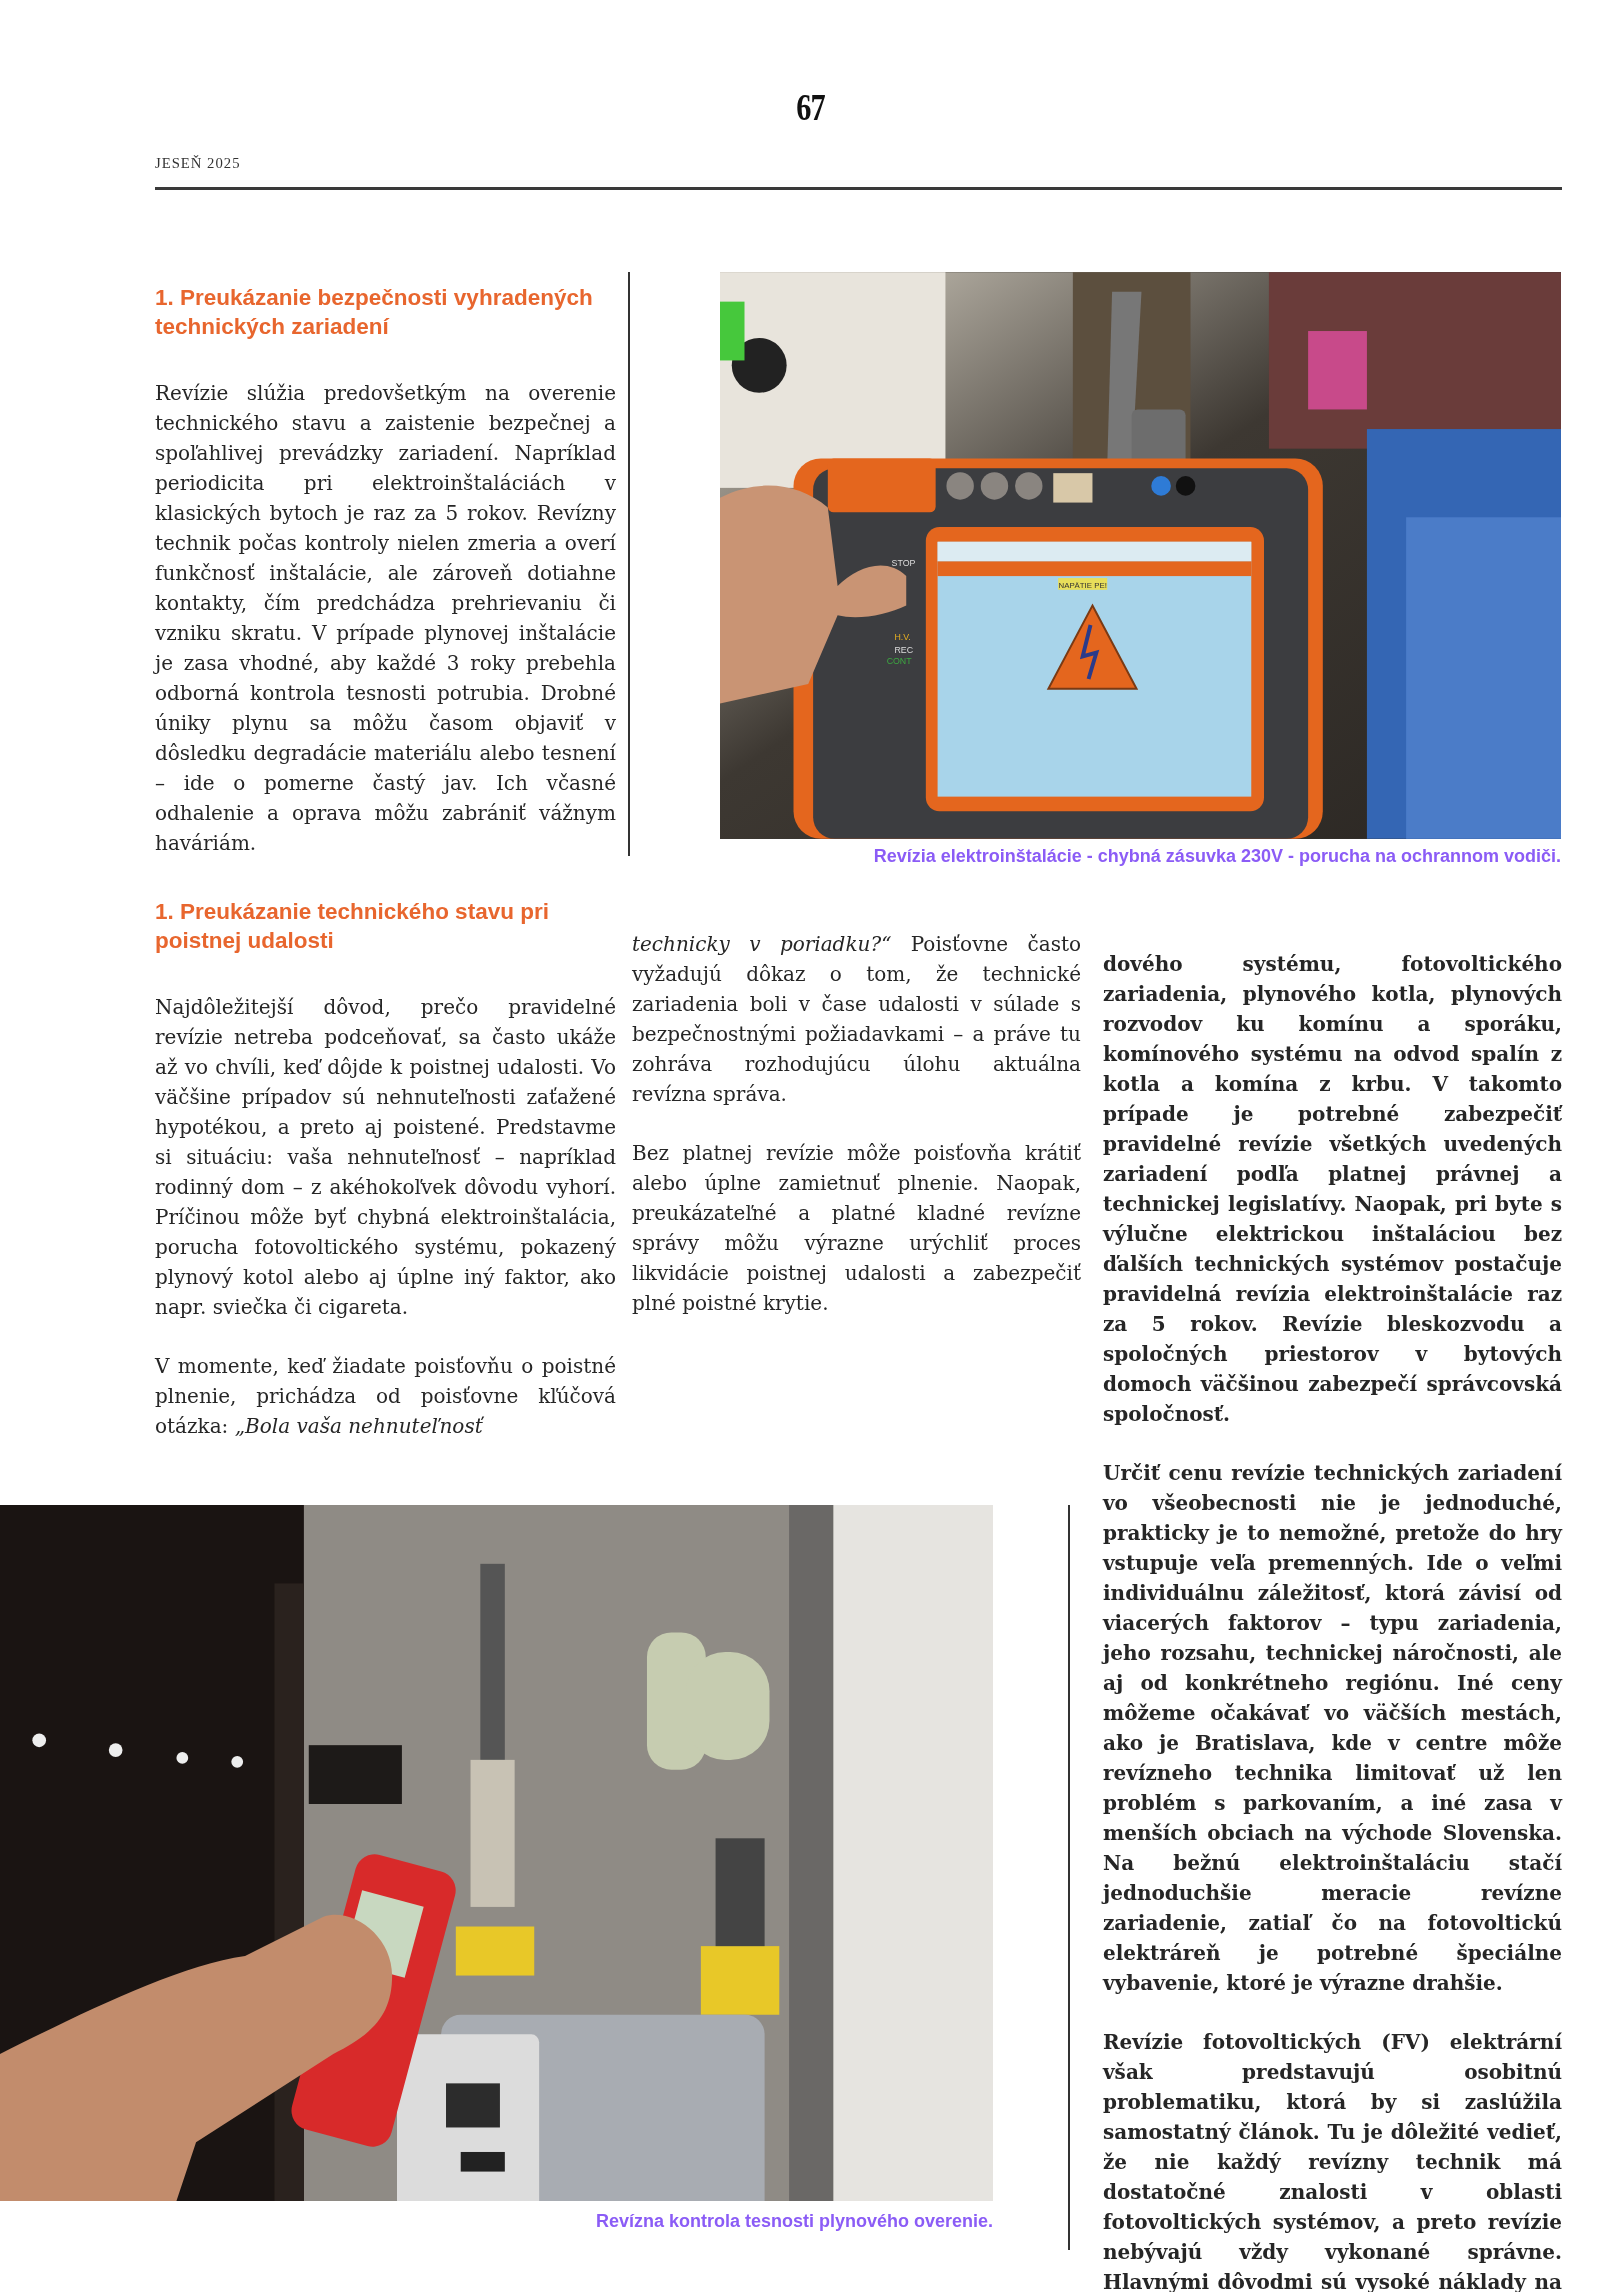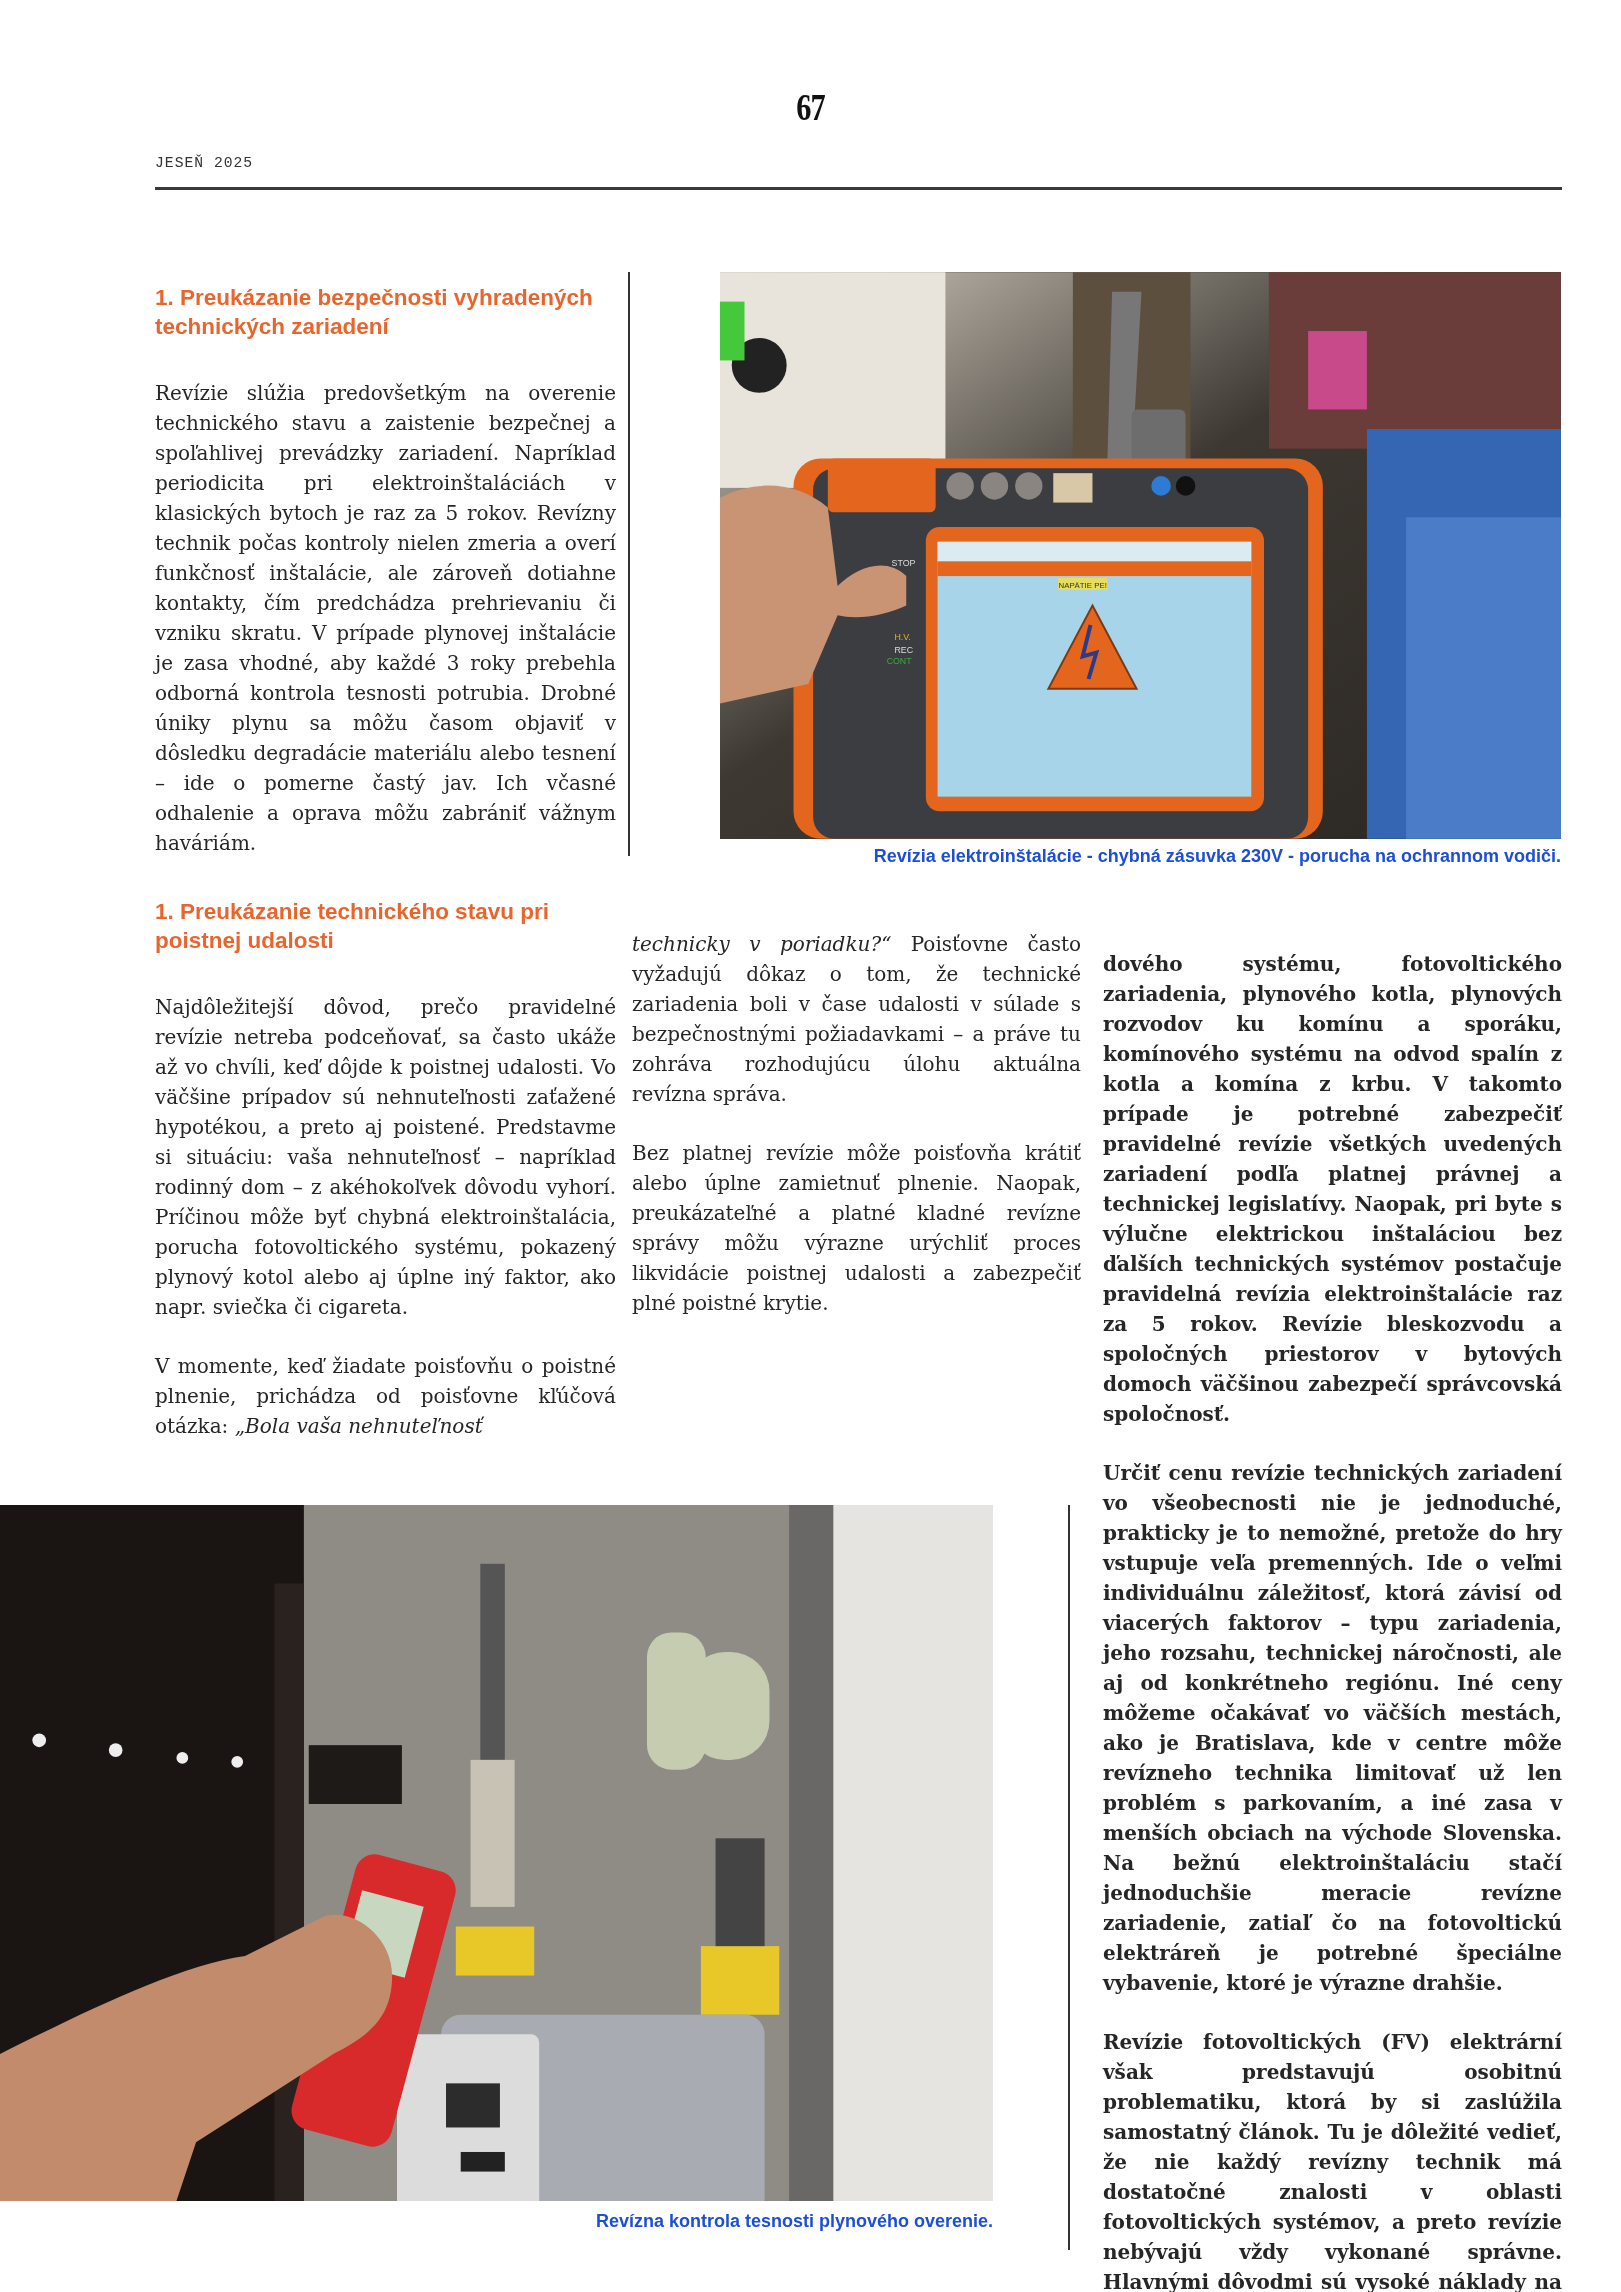--- a/index.html
+++ b/index.html
@@ -1,36 +1,36 @@
 <!DOCTYPE html>
 <html><head>
 <meta charset="utf-8">
 <style>
   html, body { margin: 0; padding: 0; background: #ffffff; }
   body { width: 1621px; height: 2293px; position: relative; overflow: hidden; color: #222; }
   .page-number { position: absolute; left: 0; width: 1621px; top: 86px; text-align: center;
     font-family: "Liberation Serif", serif; font-weight: bold; font-size: 37px; letter-spacing: -1px;
     transform: scaleX(0.82); color: #111; }
-  .issue-label { position: absolute; left: 155px; top: 155px; font-family: Liberation Mono, monospace;
+  .issue-label { position: absolute; left: 155px; top: 155px; font-family: Liberation Serif, serif;
     font-size: 14.7px; letter-spacing: 1px; color: #333; }
   .header-rule { position: absolute; left: 155px; top: 187px; width: 1407px; height: 2.9px; background: #3a3a3a; }
   .col { position: absolute; font-family: "DejaVu Serif", serif; font-size: 20px; line-height: 30px;
     text-align: justify; hyphens: manual; color: #262626; }
   .col p { margin: 0 0 29px 0; }
   .col p.tight { margin-bottom: 0; }
   .heading { font-family: "Liberation Sans", sans-serif; font-weight: bold; color: #e8662e;
     font-size: 22.5px; line-height: 29px; margin: 6px 0 37px 0; text-align: left; }
   .col-left { left: 155px; top: 277px; width: 461px; }
   .col-mid { left: 632px; top: 929px; width: 449px; }
   .col-right { left: 1103px; top: 949px; width: 459px; font-weight: bold; }
   .vrule { position: absolute; width: 2px; background: #333; }
   .photo { position: absolute; overflow: hidden; }
   .photo-top { left: 720px; top: 272px; width: 841px; height: 567px; background: #3b3833; }
   .photo-bottom { left: 0; top: 1505px; width: 993px; height: 696px; background: #5a5856; }
-  .caption { position: absolute; font-family: "Liberation Sans", sans-serif; font-weight: bold; font-size: 18px; color: #1d4ed8; }
+  .caption { position: absolute; font-family: "Liberation Sans", sans-serif; font-weight: bold; font-size: 18px; color: #8b5cf6; }
   .caption-top { left: 720px; top: 846px; width: 841px; text-align: right; }
   .caption-bottom { left: 0; top: 2211px; width: 993px; text-align: right; }
   em { font-style: italic; }
 </style>
 </head>
 <body>
 
 <div class="page-number">67</div>
 <div class="issue-label">JESEŇ 2025</div>
 <div class="header-rule"></div>

